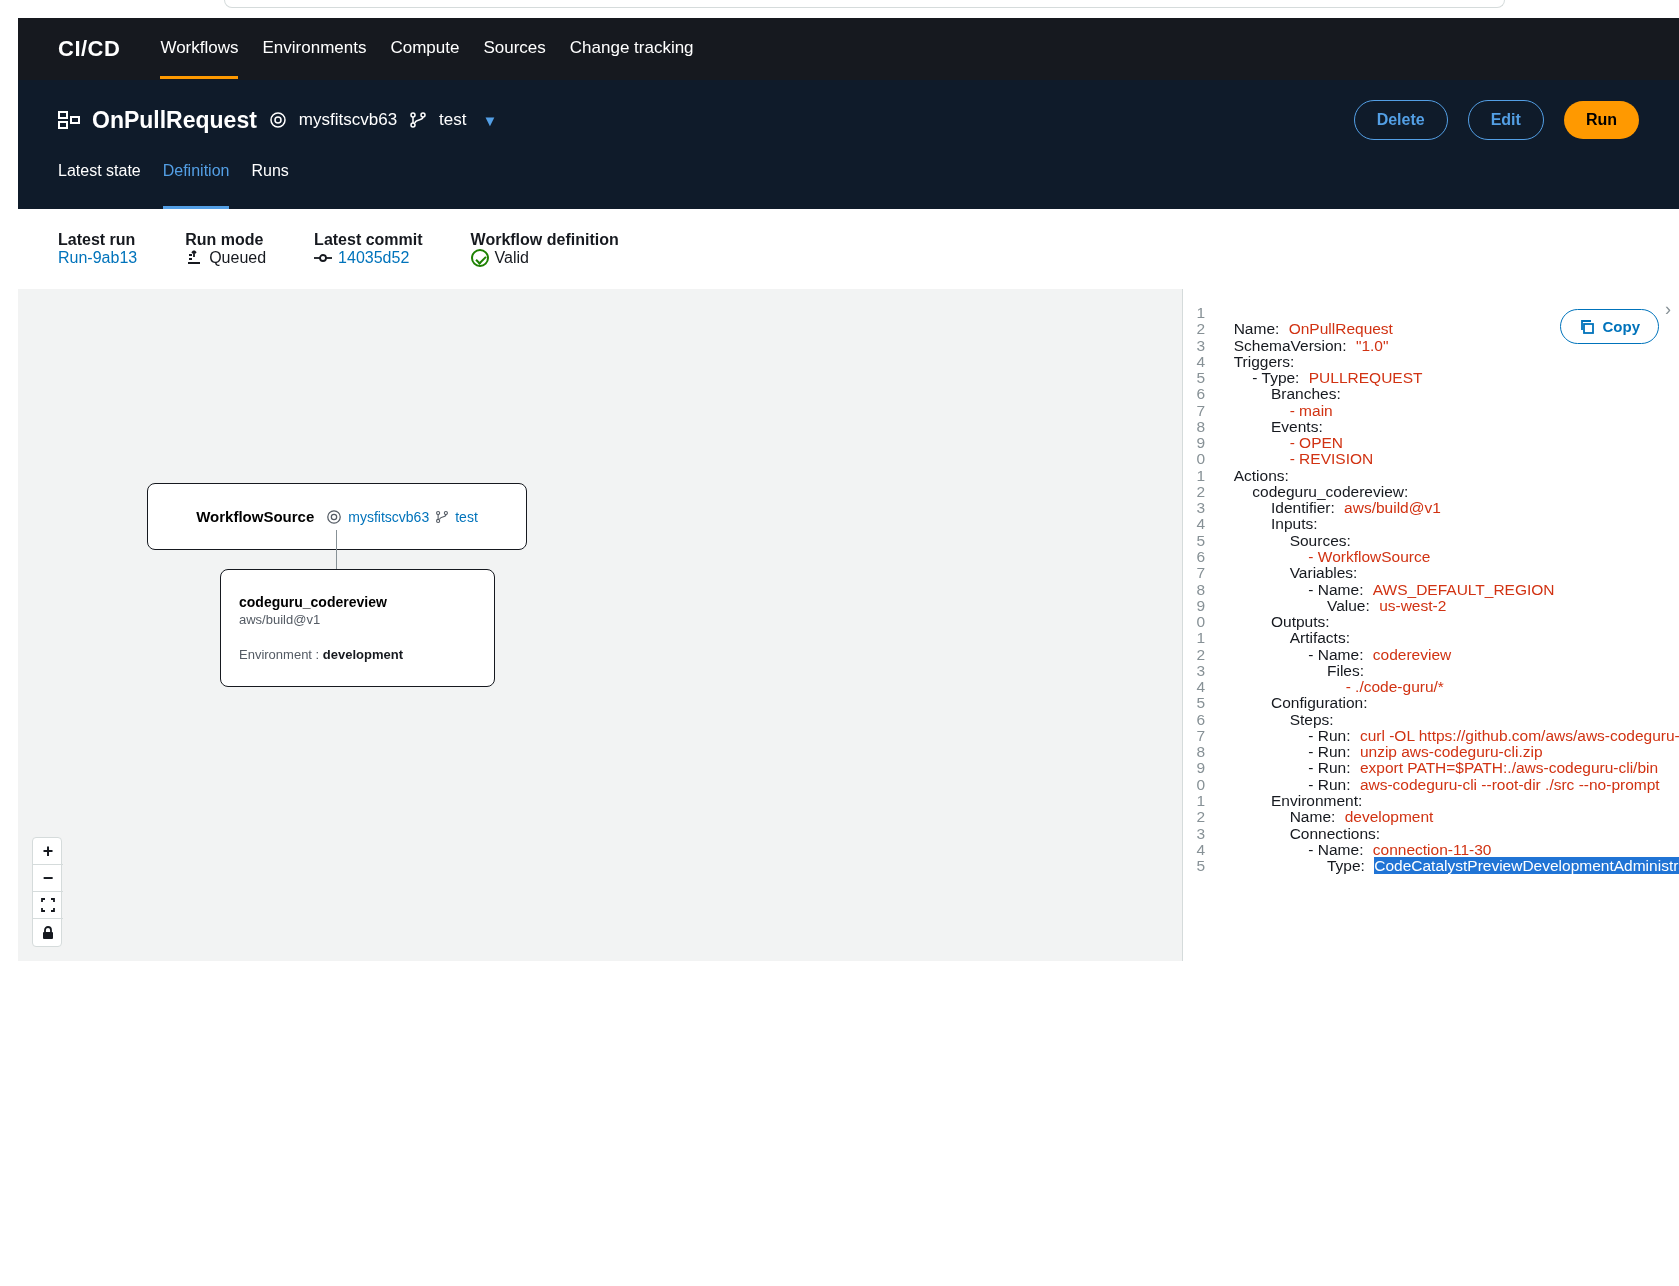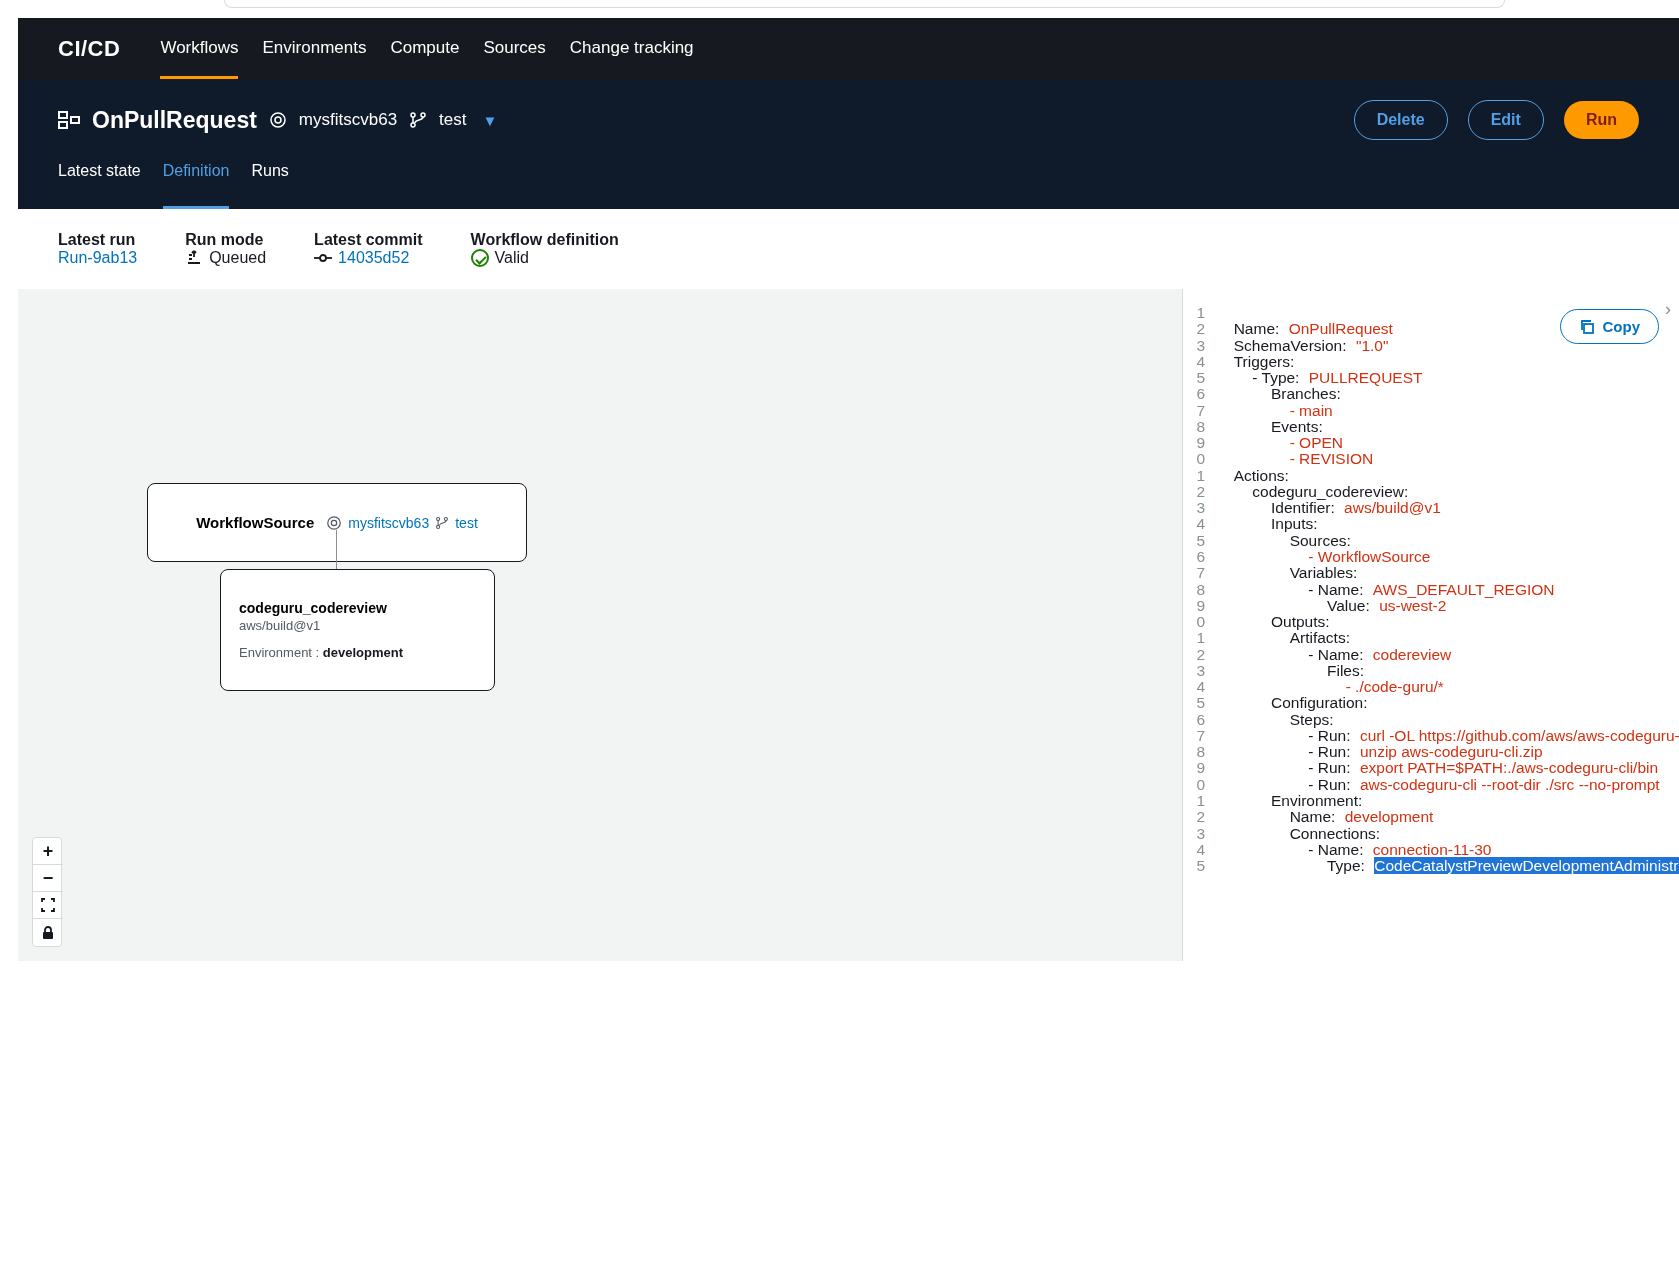--- a/index.html
+++ b/index.html
@@ -17,52 +17,52 @@
 
 .dark-sub { background: #0f1b2a; padding: 20px 40px 0 40px; color: #fff; display: flex; flex-direction: column; }
 .sub-row1 { display: flex; align-items: center; gap: 12px; }
 .wf-icon { width: 22px; height: 18px; display: inline-block; }
 .wf-title { font-size: 23px; font-weight: 700; }
 .repo-icon, .branch-icon { width: 18px; height: 18px; }
 .repo-text { color: #fff; font-size: 17px; }
 .dropdown-caret { color: #539fe5; font-size: 15px; margin-left: 4px; cursor: pointer; }
 .spacer { flex: 1; }
 .btn { border-radius: 22px; padding: 10px 22px; font-size: 16px; font-weight: 700; cursor: pointer; border: none; }
-.btn-run { background: #ff9900; color: #7f1d1d; }
+.btn-run { background: #ff9900; color: #000000; }
 .btn-outline { background: transparent; border: 1px solid #539fe5; color: #539fe5; margin-right: 8px; }
 
 .sub-tabs { display: flex; gap: 22px; margin-top: 22px; }
 .sub-tab { color: #fff; font-size: 16px; padding-bottom: 26px; cursor: pointer; border-bottom: 3px solid transparent; }
 .sub-tab.active { color: #539fe5; border-bottom: 3px solid #539fe5; }
 
 .info-bar { background: #fff; padding: 22px 40px; display: flex; gap: 48px; color: #16191f; }
 .info-item { display: flex; flex-direction: column; }
 .info-label { font-size: 16px; font-weight: 700; }
 .info-value { font-size: 16px; color: #16191f; display: flex; align-items: center; gap: 6px; }
 .link { color: #0073bb; cursor: pointer; }
 .valid-icon { width: 18px; height: 18px; border: 2px solid #1d8102; border-radius: 50%; position: relative; display: inline-block; }
 .valid-icon::after { content: ''; position: absolute; left: 3px; top: 5px; width: 8px; height: 4px; border-left: 2px solid #1d8102; border-bottom: 2px solid #1d8102; transform: rotate(-45deg); }
 .commit-icon { width: 18px; height: 10px; display: inline-block; }
 .queued-icon { width: 18px; height: 18px; display: inline-block; }
 
 .split { display: flex; height: 672px; }
 .canvas { flex: 1; background: #f2f3f3; position: relative; }
 .yaml-pane { width: 497px; background: #fff; border-left: 1px solid #d5dbdb; position: relative; display: flex; flex-direction: row; }
 
-.node { background: #fff; border: 1px solid #16191f; border-radius: 8px; position: absolute; padding: 30px 18px; }
+.node { background: #fff; border: 1px solid #16191f; border-radius: 8px; position: absolute; padding: 24px 18px; }
 .node-source { left: 129px; top: 194px; width: 380px; text-align: center; display: flex; align-items: center; justify-content: center; gap: 12px; }
 .node-source .title { font-weight: 700; font-size: 15px; }
 .node-source .repo { color: #0073bb; font-size: 14px; display: flex; align-items: center; gap: 6px; }
 
 .connector { position: absolute; left: 318px; top: 241px; width: 1px; height: 40px; background: #879196; }
 
 .node-action { left: 202px; top: 280px; width: 275px; }
 .node-action .name { font-weight: 700; font-size: 14px; }
 .node-action .id { font-size: 13px; color: #545b64; margin-top: 2px; }
-.node-action .env { font-size: 13px; color: #545b64; margin-top: 12px; }
+.node-action .env { font-size: 13px; color: #545b64; margin-top: 20px; }
 .node-action .env b { color: #16191f; }
 
 .zoom-controls { position: absolute; left: 14px; bottom: 14px; background: #fff; border: 1px solid #d5dbdb; border-radius: 4px; width: 30px; }
 .zoom-controls .zbtn { width: 30px; height: 27px; display: flex; align-items: center; justify-content: center; border-bottom: 1px solid #d5dbdb; cursor: pointer; font-size: 18px; font-weight: 700; color: #16191f; }
 .zoom-controls .zbtn:last-child { border-bottom: none; }
 
 .copy-btn { position: absolute; right: 20px; top: 20px; background: #fff; border: 1px solid #0073bb; color: #0073bb; border-radius: 20px; padding: 8px 18px; font-size: 15px; font-weight: 700; display: flex; align-items: center; gap: 8px; cursor: pointer; z-index: 5; }
 
 .code-area { padding: 16px 0 16px 10px; font-family: "Monaco", "Consolas", monospace; font-size: 15.5px; line-height: 1.05; overflow-x: auto; overflow-y: hidden; flex: 1; white-space: pre; }
 .code-area .ln { color: #879196; display: inline-block; width: 12px; text-align: right; margin-right: 10px; user-select: none; }

